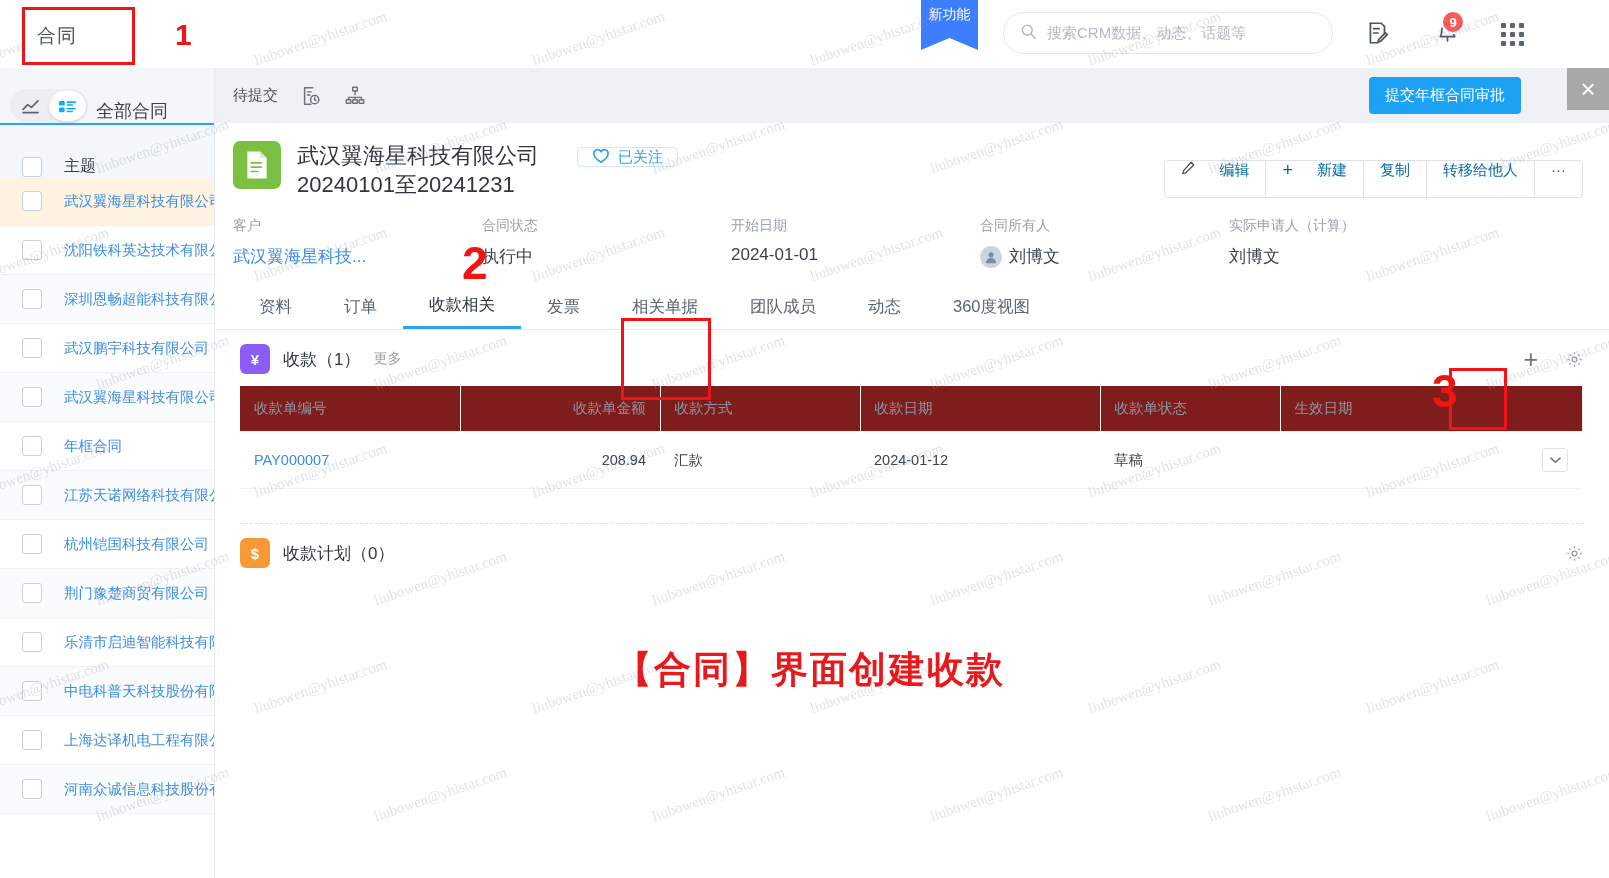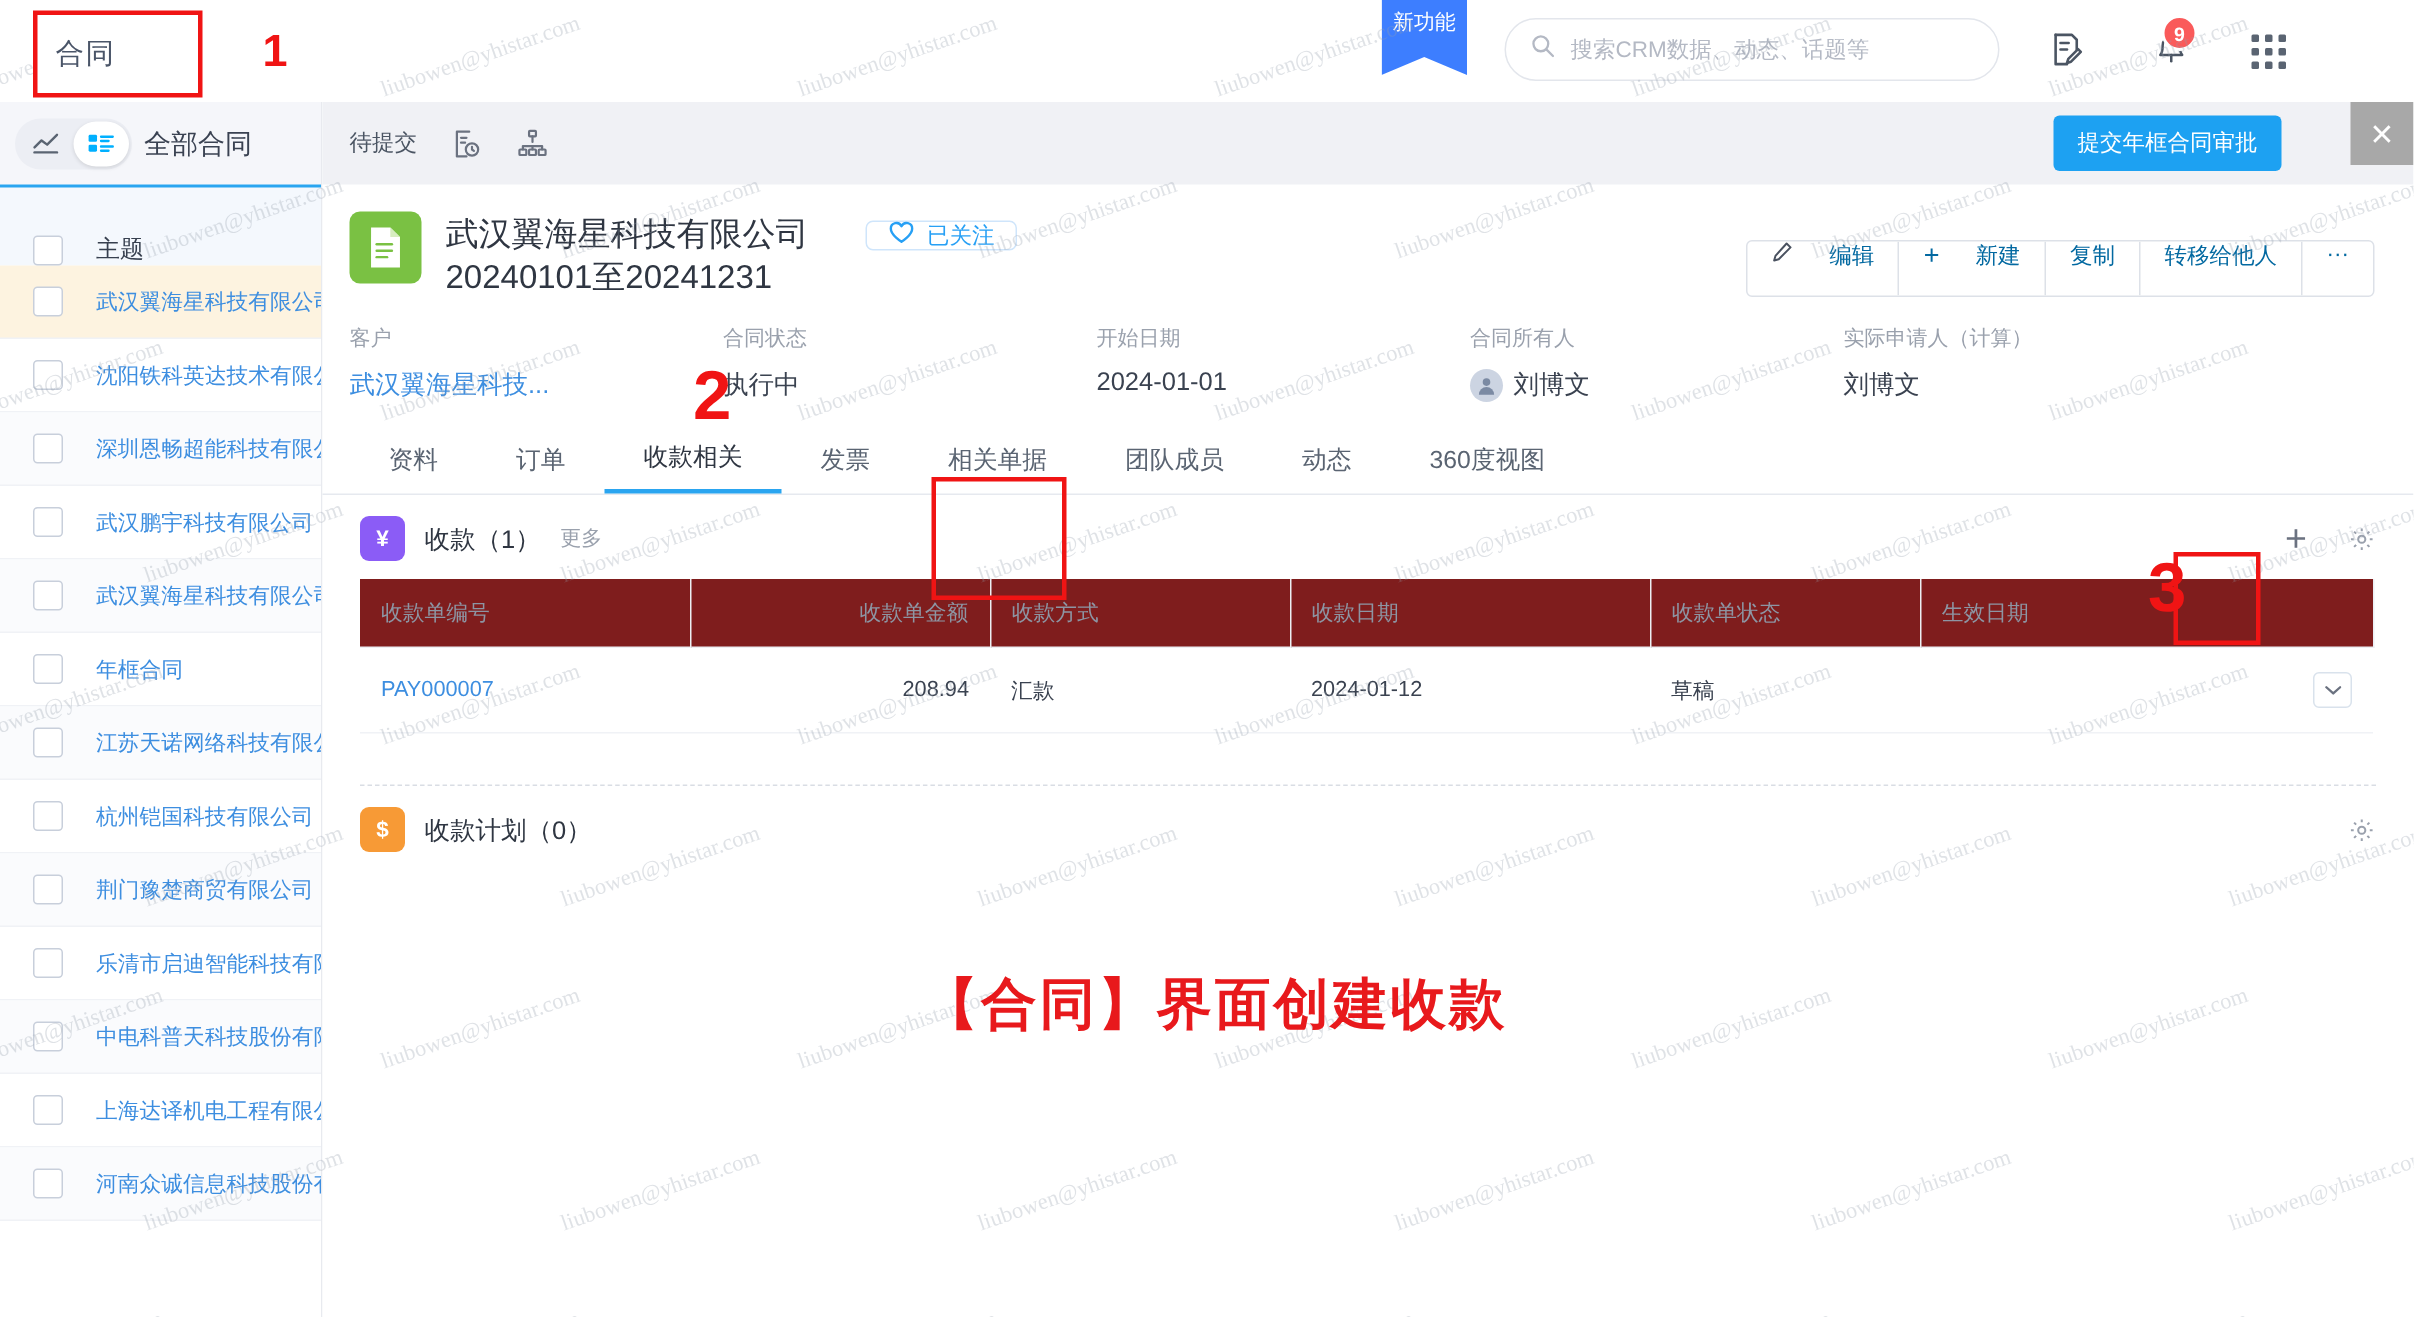--- a/index.html
+++ b/index.html
@@ -61,21 +61,21 @@
   }
   .grid-dots { display:grid; grid-template-columns:repeat(3,5px); gap:4px; }
   .grid-dots i { width:5px; height:5px; background:#5a6472; border-radius:1px; display:block; }
 
   
   .leftpanel {
     position:absolute; left:0; top:68px; width:215px; height:810px;
     background:#fff; border-right:1px solid #e8eaef;
   }
   .lp-head {
-    height:55px; background:#f5f6fa; display:flex; align-items:center;
+    height:55px; background:#f5f6fa; display:flex; align-items:flex-end;
     padding-left:10px; gap:8px;
   }
   .toggle {
     width:78px; height:34px; border-radius:17px; background:#eceef4;
     display:flex; align-items:center; padding:2px; gap:0px;
   }
   .toggle .seg {
     width:37px; height:30px; border-radius:15px;
     display:flex; align-items:center; justify-content:center;
   }

